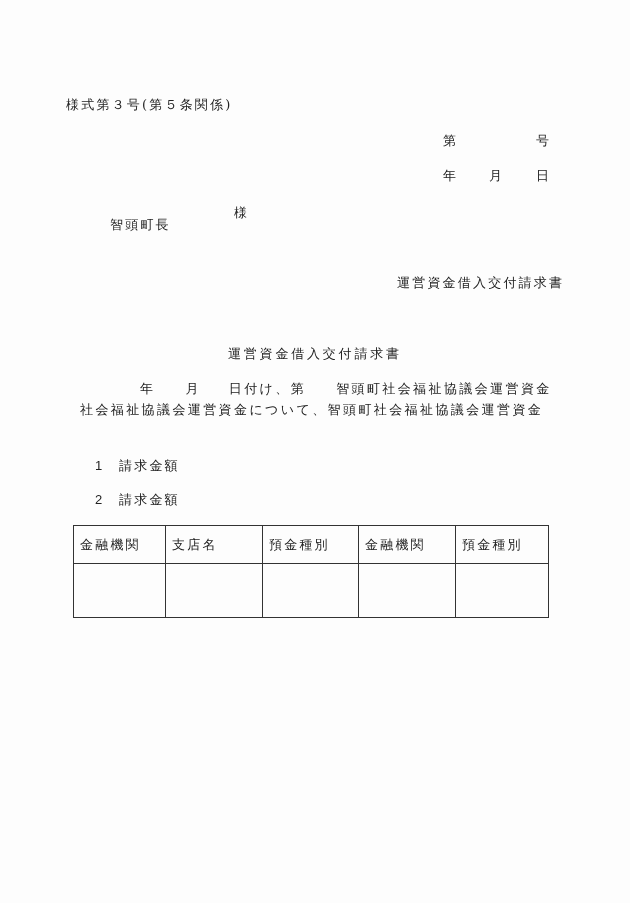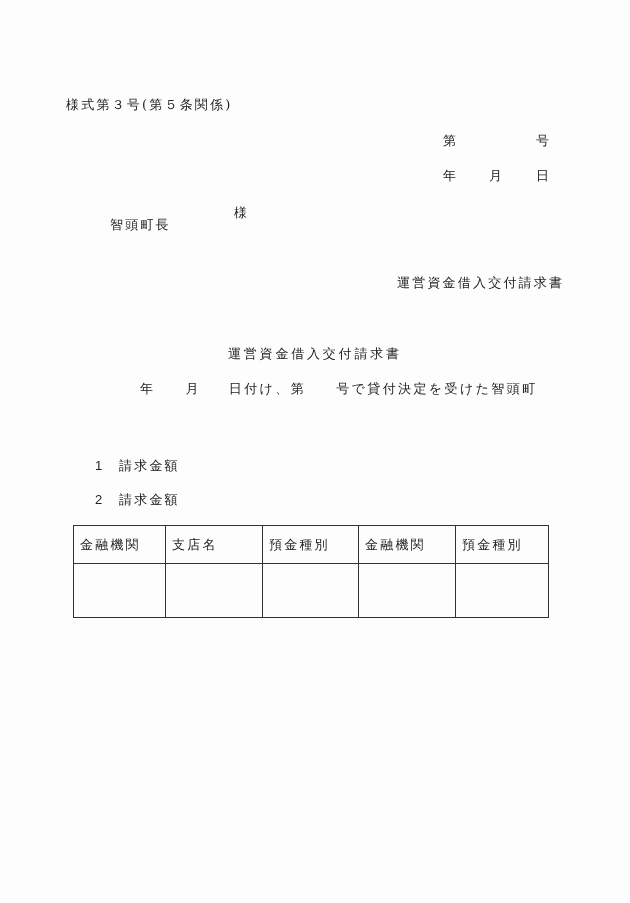--- a/index.html
+++ b/index.html
@@ -47,22 +47,23 @@
 
 <div class="abs t-mayor">智頭町長</div>
 <div class="abs t-sama">様</div>
 
 <div class="abs t-org">運営資金借入交付請求書</div>
 
 <div class="abs t-title">運営資金借入交付請求書</div>
 
 <div class="body-text">
   <span class="ln">
-    <span class="gap" style="width:60px"></span><span>年</span><span class="gap" style="width:30px"></span><span>月</span><span class="gap" style="width:28px"></span><span>日付け、第</span><span class="gap" style="width:30px"></span><span>号で貸付決定を受けた智頭町</span>
+    <span class="gap" style="width:60px"></span><span>年</span><span class="gap" style="width:30px"></span><span>月</span><span class="gap" style="width:28px"></span><span>日付け、第</span><span class="gap" style="width:30px"></span><span>智頭町社会福祉協議会運営資金</span>
   </span>
+  <span class="ln">社会福祉協議会運営資金について、智頭町社会福祉協議会運営資金</span>
 </div>
 
 <div class="item item1">
   <span class="num">1</span><span>請求金額</span>
 </div>
 <div class="item item2">
   <span class="num">2</span><span>請求金額</span>
 </div>
 
 <table class="acct">

